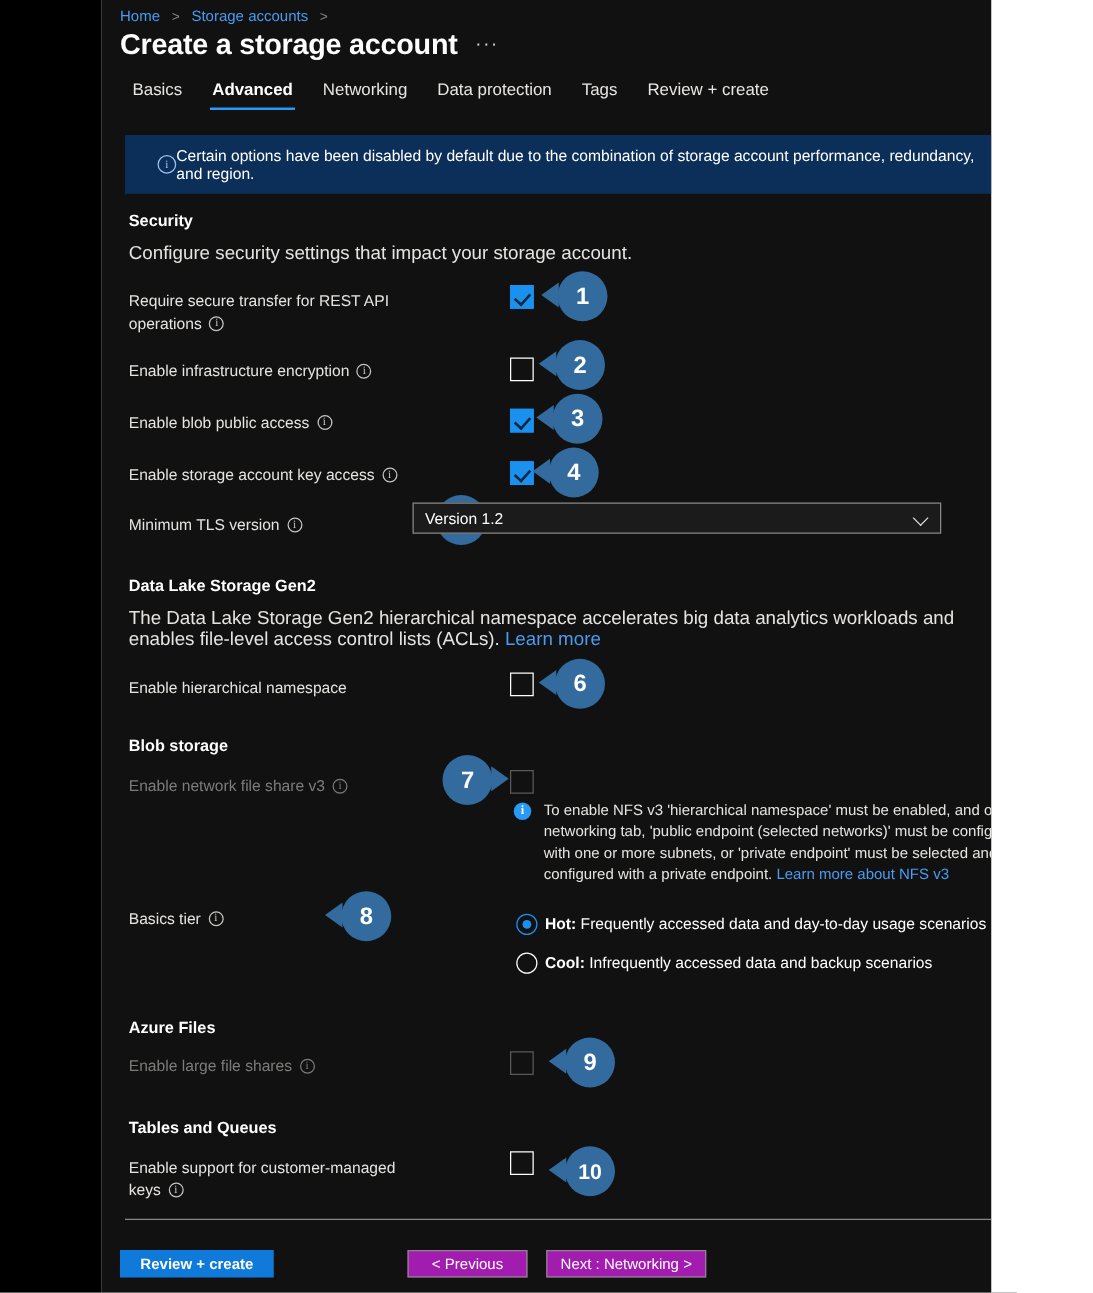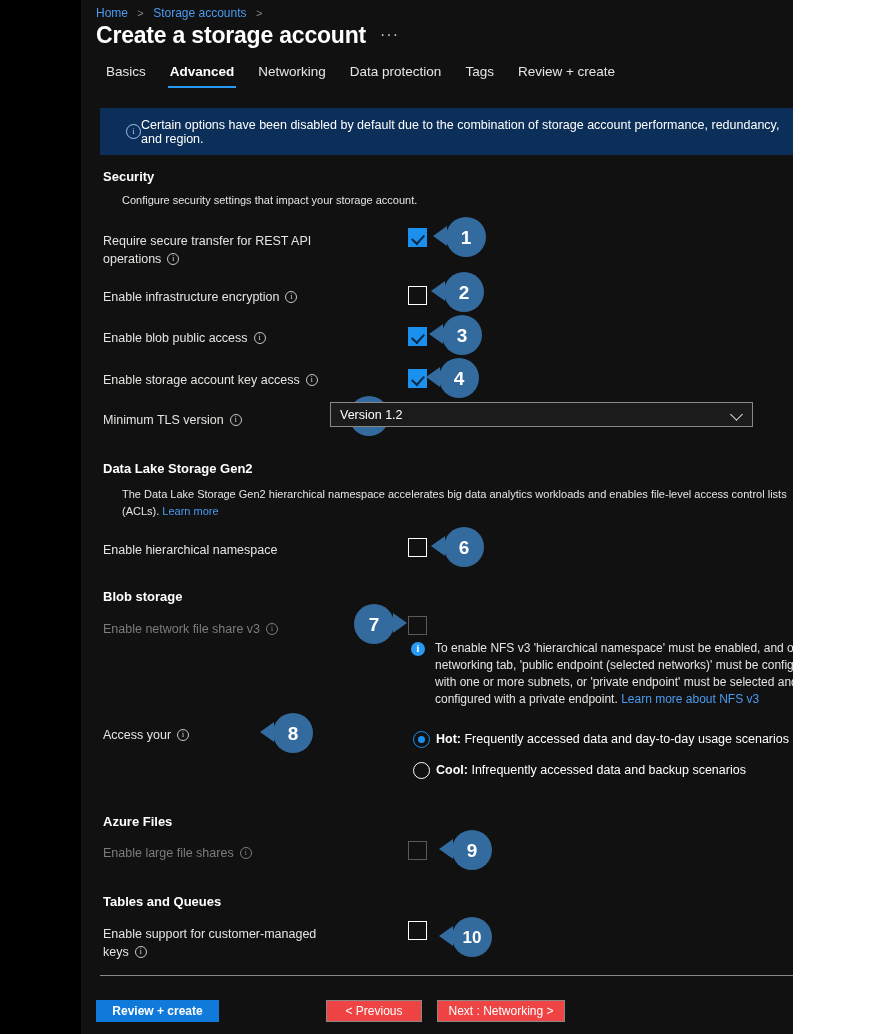--- a/index.html
+++ b/index.html
@@ -143,23 +143,22 @@
   .section-head {
     position: absolute;
     left: 22px;
     font-size: 13px;
     font-weight: 700;
     color: #ffffff;
   }
   .section-desc {
     position: absolute;
     left: 22px;
-    font-size: 11px;
+    font-size: 15px;
     color: #e6e4e1;
-    margin-left: 19px;
   }
   .field-label {
     position: absolute;
     left: 22px;
     font-size: 12.5px;
     color: #e6e4e1;
     line-height: 18px;
   }
   .field-label.disabled {
     color: #7d7c7a;
@@ -329,21 +328,21 @@
     align-items: center;
     justify-content: center;
     white-space: nowrap;
   }
   .btn.primary {
     background: #0f7ad9;
     color: #ffffff;
     font-weight: 600;
   }
   .btn.secondary {
-    background: #ef4444;
+    background: #a21caf;
     color: #ffffff;
     border: 1px solid #8a8886;
   }
 
   
   .badge {
     position: absolute;
     width: 40px;
     height: 40px;
     border-radius: 50%;
@@ -464,21 +463,21 @@
 
   <div class="nfs-note">
     <span class="info-filled"></span>
     <span class="nfs-text">
       <span>To enable NFS v3 'hierarchical namespace' must be enabled, and on the networking tab, 'public endpoint (selected networks)' must be configured with one or more subnets, or 'private endpoint' must be selected and configured with a private endpoint.</span>
       <a href="#" class="link">Learn more about NFS v3</a>
     </span>
   </div>
 
   <div class="field-label" style="top:726px;">
-    <span>Access your</span><span class="ico-info"></span>
+    <span>Basics tier</span><span class="ico-info"></span>
   </div>
   <div class="badge point-left" style="left:192px; top:713px;">8</div>
 
   <div class="radio selected" style="left:332px; top:731px;"></div>
   <div class="radio-label" style="left:355px; top:732px;">
     <b>Hot:</b><span> Frequently accessed data and day-to-day usage scenarios</span>
   </div>
 
   <div class="radio" style="left:332px; top:762px;"></div>
   <div class="radio-label" style="left:355px; top:763px;">

